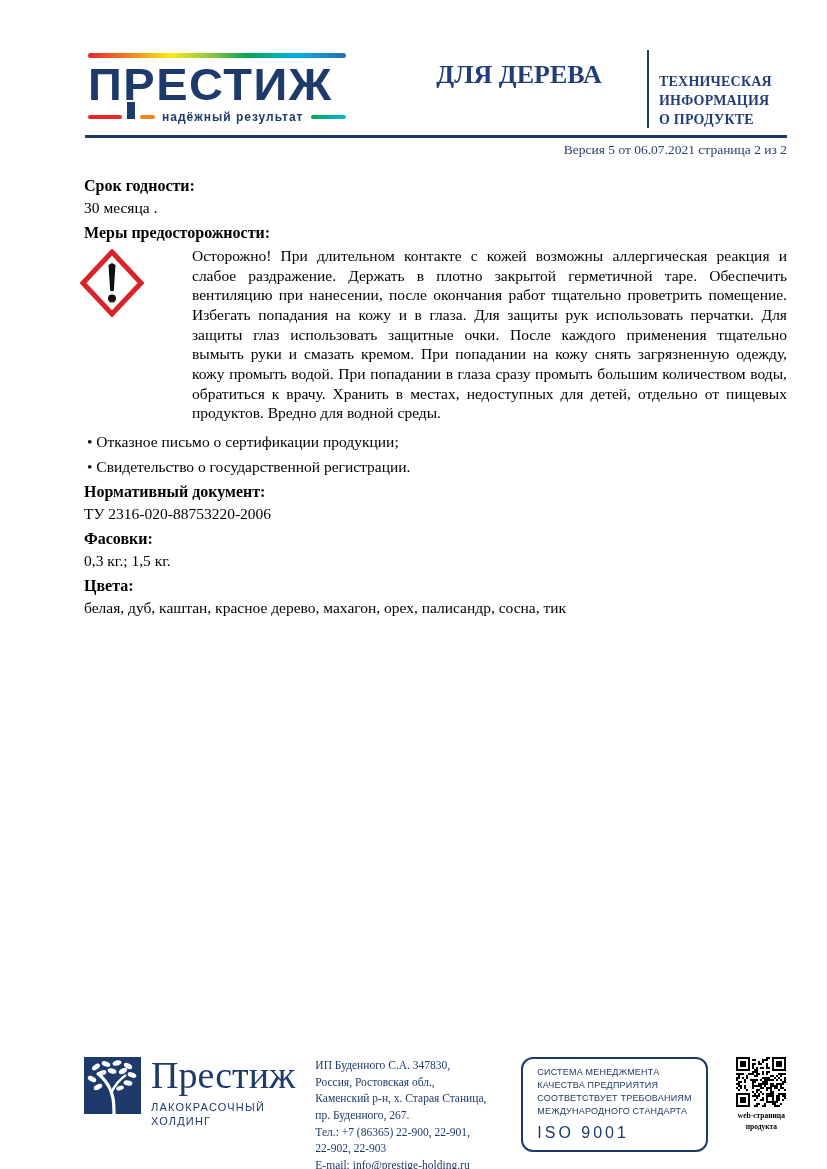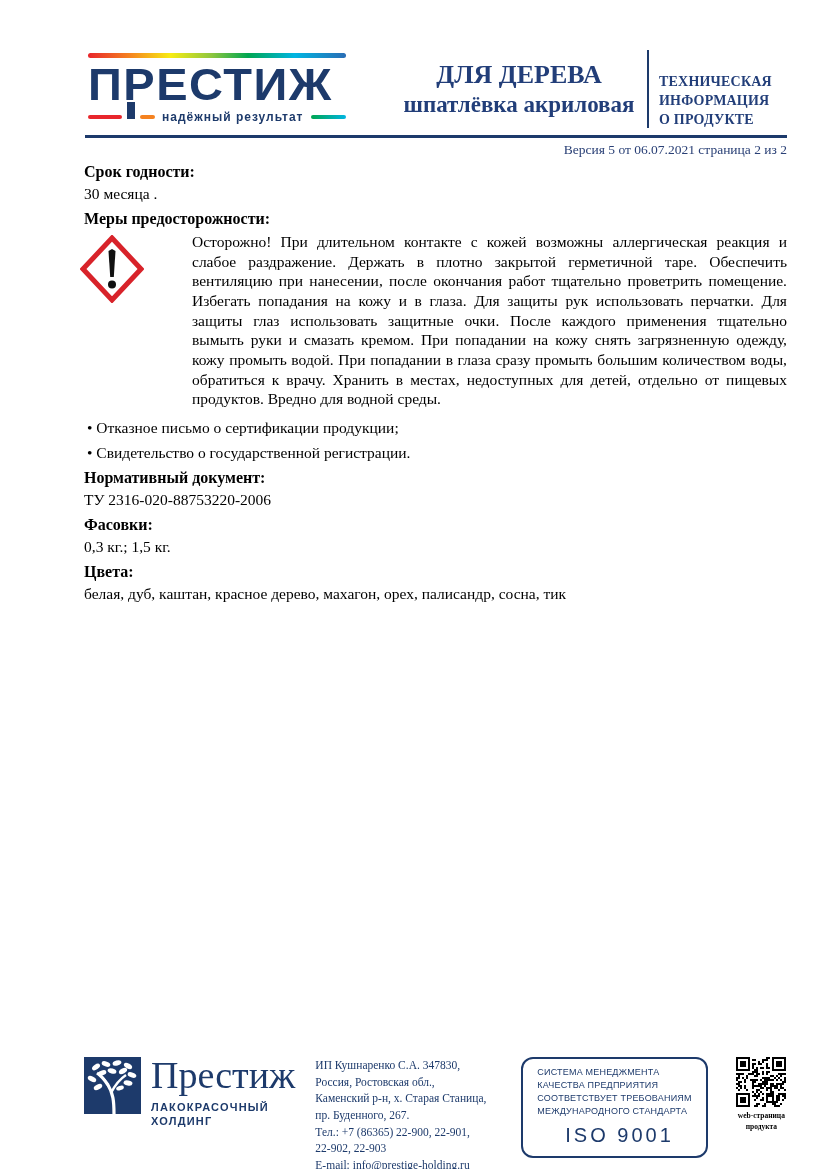--- a/index.html
+++ b/index.html
@@ -25,40 +25,40 @@
   .product-title .line1{font-size:26px;line-height:1.1;}
   .product-title .line2{font-size:23px;line-height:1.3;}
   .header-divider{position:absolute;left:647px;top:50px;width:2px;height:78px;background:#1d3a6b;}
   .doc-type{position:absolute;left:659px;top:73px;color:#223e79;font-weight:bold;
     font-size:14px;line-height:1.34;letter-spacing:.2px;}
   .header-rule{position:absolute;left:85px;top:135px;width:702px;height:3px;background:#1d3a6b;}
   .version{position:absolute;left:85px;top:142px;width:702px;text-align:right;
     font-size:13.5px;color:#2a4076;}
 
   
-  .content{position:absolute;left:84px;top:163px;width:703px;font-size:15.5px;}
+  .content{position:absolute;left:84px;top:177px;width:703px;font-size:15.5px;}
   .sec{font-size:16px;font-weight:bold;margin:0 0 4px 0;}
   .val{margin:0 0 7px 0;}
   .warning-row{display:flex;align-items:flex-start;margin:4px 0 10px 0;gap:36px;}
   .warning-icon{flex:none;margin:3px 12px 0 -4px;}
   .warning-text{flex:1;margin:0;text-align:justify;line-height:1.27;}
   .bullet{margin:1px 0 7px 3px;}
 
   
   .footer{position:absolute;left:84px;top:1057px;width:703px;display:flex;align-items:flex-start;}
   .tree-logo{flex:none;}
   .f-brand{margin-left:10px;}
   .f-brand-name{font-size:38px;line-height:.95;color:#1d3a6b;}
-  .f-brand-sub{font-family:"Liberation Sans",sans-serif;font-weight:bold;font-size:11px;
+  .f-brand-sub{font-family:"Liberation Sans",sans-serif;font-weight:normal;font-size:11px;
     letter-spacing:1.2px;color:#1d3a6b;line-height:1.3;margin-top:7px;}
   .f-address{margin-left:20px;width:228px;font-size:11.5px;line-height:1.45;color:#1d3a6b;}
   .iso-badge{margin-left:34px;border:2.5px solid #1d3a6b;border-radius:12px;padding:7px 14px 6px;
     color:#1d3a6b;font-family:"Liberation Sans",sans-serif;font-weight:normal;font-size:9px;
     line-height:1.45;letter-spacing:.2px;white-space:nowrap;}
-  .iso-standard{font-size:20px;letter-spacing:3px;margin-top:3px;margin-left:28px;}
+  .iso-standard{font-size:16px;letter-spacing:3px;margin-top:3px;}
   .qr-block{margin-left:auto;width:68px;text-align:center;padding-left:28px;}
   .qr-caption{font-size:7.5px;font-weight:bold;line-height:1.4;color:#000;}
   .disclaimer{position:absolute;left:0;top:1170px;width:722px;text-align:center;
     font-size:12px;font-weight:bold;color:#8e8e8e;letter-spacing:.3px;}
 </style>
 </head>
 <body>
 
 <div class="page">
 
@@ -69,21 +69,20 @@
       <span class="tl-red"></span>
       <span class="tl-desc"></span>
       <span class="tl-orange"></span>
       <span class="tl-text">надёжный результат</span>
       <span class="tl-grad"></span>
     </div>
   </div>
 
   <div class="product-title">
     <div class="line1">ДЛЯ ДЕРЕВА</div>
-    <div class="line2">шпатлёвка акриловая</div>
   </div>
 
   <div class="header-divider"></div>
 
   <div class="doc-type">
     <div>ТЕХНИЧЕСКАЯ</div>
     <div>ИНФОРМАЦИЯ</div>
     <div>О ПРОДУКТЕ</div>
   </div>
 
@@ -147,21 +146,21 @@
 
     <div class="f-brand">
       <div class="f-brand-name">Престиж</div>
       <div class="f-brand-sub">
         <div>ЛАКОКРАСОЧНЫЙ</div>
         <div>ХОЛДИНГ</div>
       </div>
     </div>
 
     <div class="f-address">
-      <div>ИП Кушнаренко С.А. 347830, Россия, Ростовская обл.,</div>
+      <div>ИП Буденного С.А. 347830, Россия, Ростовская обл.,</div>
       <div>Каменский р-н, х. Старая Станица, пр. Буденного, 267.</div>
       <div>Тел.: +7 (86365) 22-900, 22-901, 22-902, 22-903</div>
       <div>E-mail: info@prestige-holding.ru</div>
 
     </div>
 
     <div class="iso-badge">
       <div>СИСТЕМА МЕНЕДЖМЕНТА</div>
       <div>КАЧЕСТВА ПРЕДПРИЯТИЯ</div>
       <div>СООТВЕТСТВУЕТ ТРЕБОВАНИЯМ</div>

